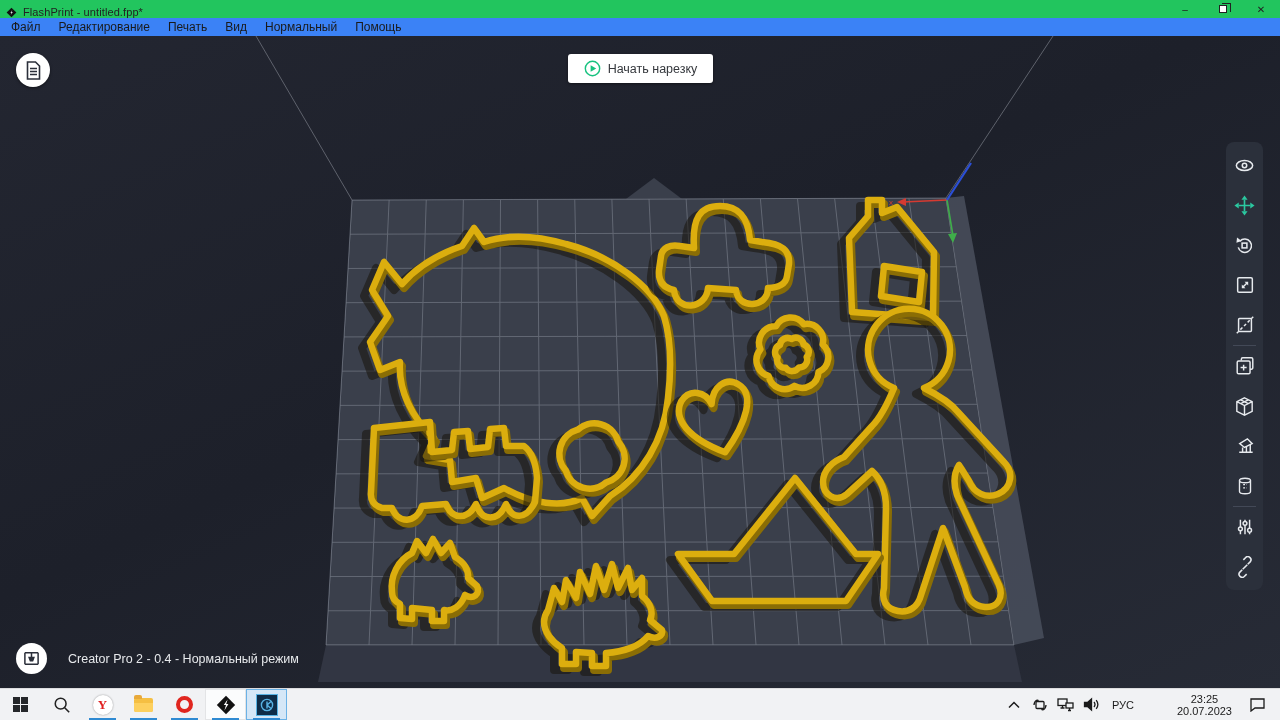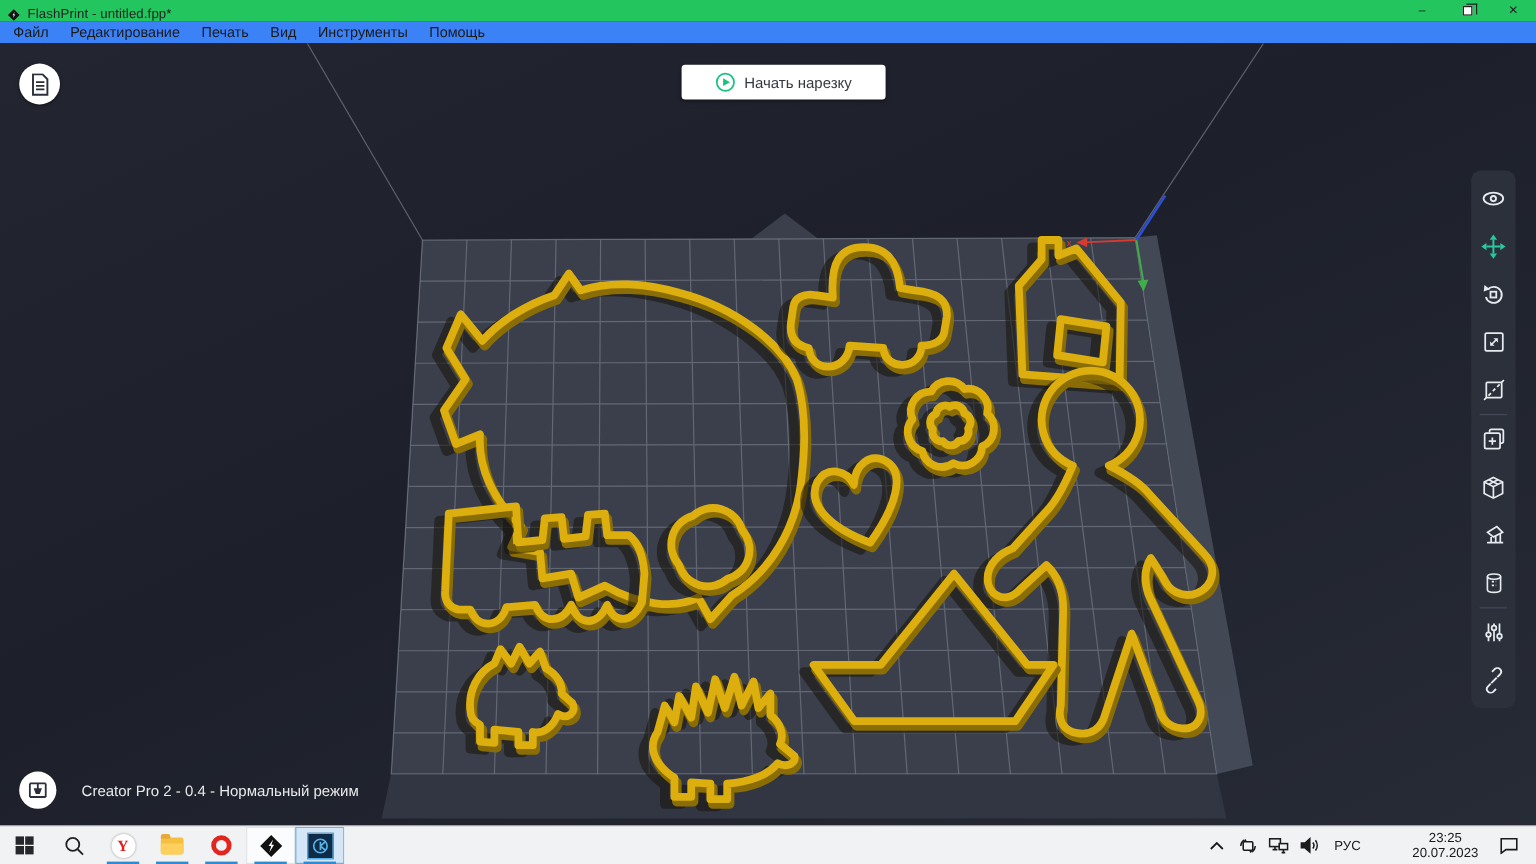--- a/index.html
+++ b/index.html
@@ -22,21 +22,21 @@
   .menu-item { font-size:12px; color:#1a1a1a; padding:0 9px; line-height:18px; }
 
   
   .viewport { position:absolute; top:36px; left:0; width:1280px; height:652px;
     background:linear-gradient(155deg,#232631 0%,#1d202a 45%,#272b36 100%); overflow:hidden; }
   #scene { position:absolute; inset:0; }
 
   .newdoc-btn { position:absolute; left:16px; top:17px; width:34px; height:34px; border-radius:50%;
     background:#fff; display:flex; align-items:center; justify-content:center; box-shadow:0 1px 3px rgba(0,0,0,.5); }
 
-  .slice-btn { position:absolute; left:568px; top:18px; width:170px; height:29px; background:#fff;
+  .slice-btn { position:absolute; left:568px; top:18px; width:145px; height:29px; background:#fff;
     border-radius:3px; display:flex; align-items:center; justify-content:center; gap:7px;
     box-shadow:0 1px 3px rgba(0,0,0,.45); }
   .slice-btn span { font-size:12.5px; color:#35383d; }
 
   .statusbar { position:absolute; left:16px; bottom:14px; display:flex; align-items:center; gap:21px; }
   .statusbar .sicon { width:31px; height:31px; border-radius:50%; background:#fff;
     display:flex; align-items:center; justify-content:center; }
   .statusbar .stext { font-size:12.5px; color:#e7e9ec; }
 
   
@@ -90,21 +90,21 @@
       </div>
     <div class="win-btn">✕</div>
   </div>
 </div>
 
 <div class="menubar">
   <span class="menu-item">Файл</span>
   <span class="menu-item">Редактирование</span>
   <span class="menu-item">Печать</span>
   <span class="menu-item">Вид</span>
-  <span class="menu-item">Инструменты</span>
+  <span class="menu-item">Нормальный</span>
   <span class="menu-item">Помощь</span>
 </div>
 
 <div class="viewport">
   <svg id="scene" viewBox="0 0 1280 652">
       <path d="M256,0 L352,164" stroke="#6e727c" stroke-width="1" fill="none" opacity="0.8"></path>
       <path d="M1053,0 L946,162" stroke="#6e727c" stroke-width="1" fill="none" opacity="0.8"></path>
       <polygon points="946,162 1014,609 1044,602 964,160" fill="#474c5a" opacity="0.9"></polygon>
       <polygon points="326,609 1014,609 1022,646 318,646" fill="#323643"></polygon>
       <polygon points="622,166 654,142 686,166" fill="#3a3f4b"></polygon>

